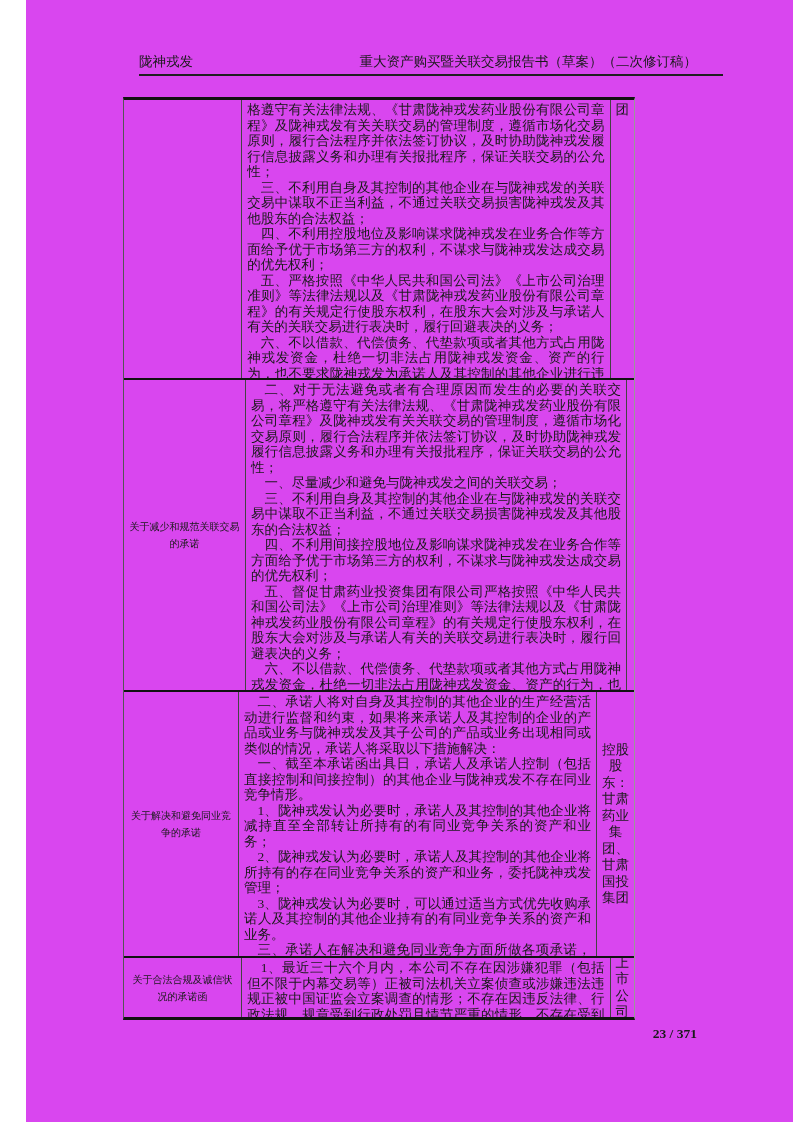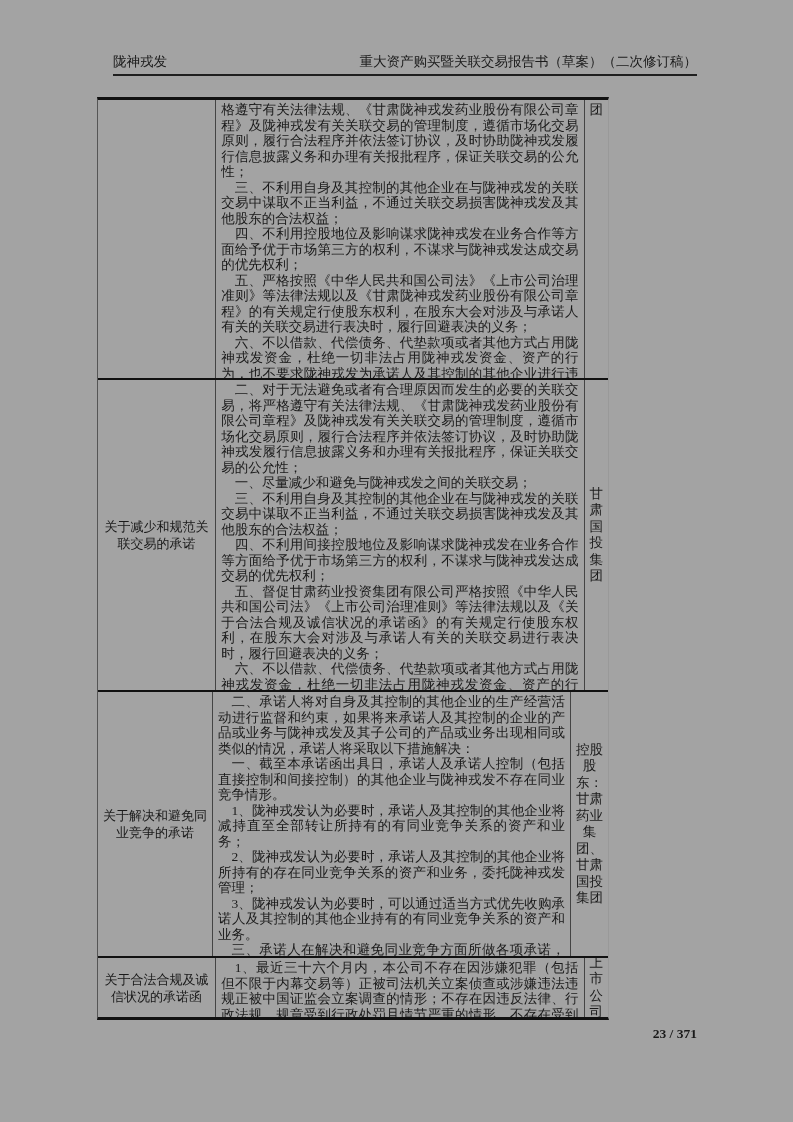--- a/index.html
+++ b/index.html
@@ -1,30 +1,30 @@
 <!DOCTYPE html>
 <html><head>
 <meta charset="utf-8">
 <style>
   html,body{margin:0;padding:0;background:#ffffff;}
   body{width:793px;height:1122px;position:relative;font-family:"Liberation Serif","DejaVu Serif",serif;color:#1a1a1a;}
-  .page{position:absolute;inset:0;background:#a3a3a3;}
+  .page{position:absolute;inset:0;background:#d946ef;margin-left:26px;}
   .header{position:absolute;left:113px;right:96px;top:53px;display:flex;justify-content:space-between;align-items:flex-end;font-size:13.5px;line-height:17px;}
   .header-rule{position:absolute;left:113px;top:74px;width:584px;height:2px;background:#1f1f1f;}
   .commit-table{position:absolute;left:97px;top:97px;width:512px;height:923px;box-sizing:border-box;
     border-top:3px solid #111;border-bottom:3px solid #111;border-left:1px solid #555;border-right:1px solid #999;
     display:flex;flex-direction:column;overflow:hidden;}
   .commit-row{display:flex;border-bottom:2px solid #111;box-sizing:border-box;overflow:hidden;}
   .commit-row:last-child{border-bottom:none;flex:1;}
   .row-0{height:280px;}
   .row-1{height:312px;}
   .row-2{height:266px;}
   .row-3{height:59px;}
   .col-label{width:121px;box-sizing:border-box;display:flex;align-items:center;justify-content:center;
-    text-align:center;font-size:13px;line-height:17px;padding:2px 4px;}
+    text-align:center;font-size:10px;line-height:17px;padding:2px 4px;}
   .col-content{width:382px;box-sizing:border-box;border-left:1px solid #444;border-right:1px solid #444;
     padding:2px 5px 0 5px;font-size:13.5px;line-height:15.5px;text-align:justify;overflow:hidden;}
   .col-content p{margin:0;}
   .col-content p.indent{text-indent:1em;}
   .col-committer{flex:1;box-sizing:border-box;display:flex;align-items:center;justify-content:center;
     text-align:center;font-size:13.5px;line-height:16.5px;padding:2px 5px;}
   .commit-row:first-child .col-committer{align-items:flex-start;}
   .page-number{position:absolute;top:1026px;right:96px;font-weight:bold;font-size:13.5px;}
 </style>
 </head>
@@ -51,24 +51,23 @@
         </div>
         <div class="col-committer">团</div>
       </div>
       <div class="commit-row row-1">
         <div class="col-label">关于减少和规范关联交易的承诺</div>
         <div class="col-content">
           <p class="indent">二、对于无法避免或者有合理原因而发生的必要的关联交易，将严格遵守有关法律法规、《甘肃陇神戎发药业股份有限公司章程》及陇神戎发有关关联交易的管理制度，遵循市场化交易原则，履行合法程序并依法签订协议，及时协助陇神戎发履行信息披露义务和办理有关报批程序，保证关联交易的公允性；</p>
           <p class="indent">一、尽量减少和避免与陇神戎发之间的关联交易；</p>
           <p class="indent">三、不利用自身及其控制的其他企业在与陇神戎发的关联交易中谋取不正当利益，不通过关联交易损害陇神戎发及其他股东的合法权益；</p>
           <p class="indent">四、不利用间接控股地位及影响谋求陇神戎发在业务合作等方面给予优于市场第三方的权利，不谋求与陇神戎发达成交易的优先权利；</p>
-          <p class="indent">五、督促甘肃药业投资集团有限公司严格按照《中华人民共和国公司法》《上市公司治理准则》等法律法规以及《关于合法合规及诚信状况的承诺函》的有关规定行使股东权利，在股东大会对涉及与承诺人有关的关联交易进行表决时，履行回避表决的义务；</p>
+          <p class="indent">五、督促甘肃药业投资集团有限公司严格按照《中华人民共和国公司法》《上市公司治理准则》等法律法规以及《甘肃陇神戎发药业股份有限公司章程》的有关规定行使股东权利，在股东大会对涉及与承诺人有关的关联交易进行表决时，履行回避表决的义务；</p>
           <p class="indent">六、不以借款、代偿债务、代垫款项或者其他方式占用陇神戎发资金，杜绝一切非法占用陇神戎发资金、资产的行为，也不要求陇神戎发为承诺人及其控制的其他企业进行违规担保。</p>
         </div>
-        <div class="col-committer">甘肃国投集团</div>
       </div>
       <div class="commit-row row-2">
         <div class="col-label">关于解决和避免同业竞争的承诺</div>
         <div class="col-content">
           <p class="indent">二、承诺人将对自身及其控制的其他企业的生产经营活动进行监督和约束，如果将来承诺人及其控制的企业的产品或业务与陇神戎发及其子公司的产品或业务出现相同或类似的情况，承诺人将采取以下措施解决：</p>
           <p class="indent">一、截至本承诺函出具日，承诺人及承诺人控制（包括直接控制和间接控制）的其他企业与陇神戎发不存在同业竞争情形。</p>
           <p class="indent">1、陇神戎发认为必要时，承诺人及其控制的其他企业将减持直至全部转让所持有的有同业竞争关系的资产和业务；</p>
           <p class="indent">2、陇神戎发认为必要时，承诺人及其控制的其他企业将所持有的存在同业竞争关系的资产和业务，委托陇神戎发管理；</p>
           <p class="indent">3、陇神戎发认为必要时，可以通过适当方式优先收购承诺人及其控制的其他企业持有的有同业竞争关系的资产和业务。</p>
           <p class="indent">三、承诺人在解决和避免同业竞争方面所做各项承诺，同样适用于承诺人下属直接或间接控制的企业，承诺人有义务督促并确保所控制的其他企业执行本文件所述各项事项安排并严格遵守全部承诺。</p>

